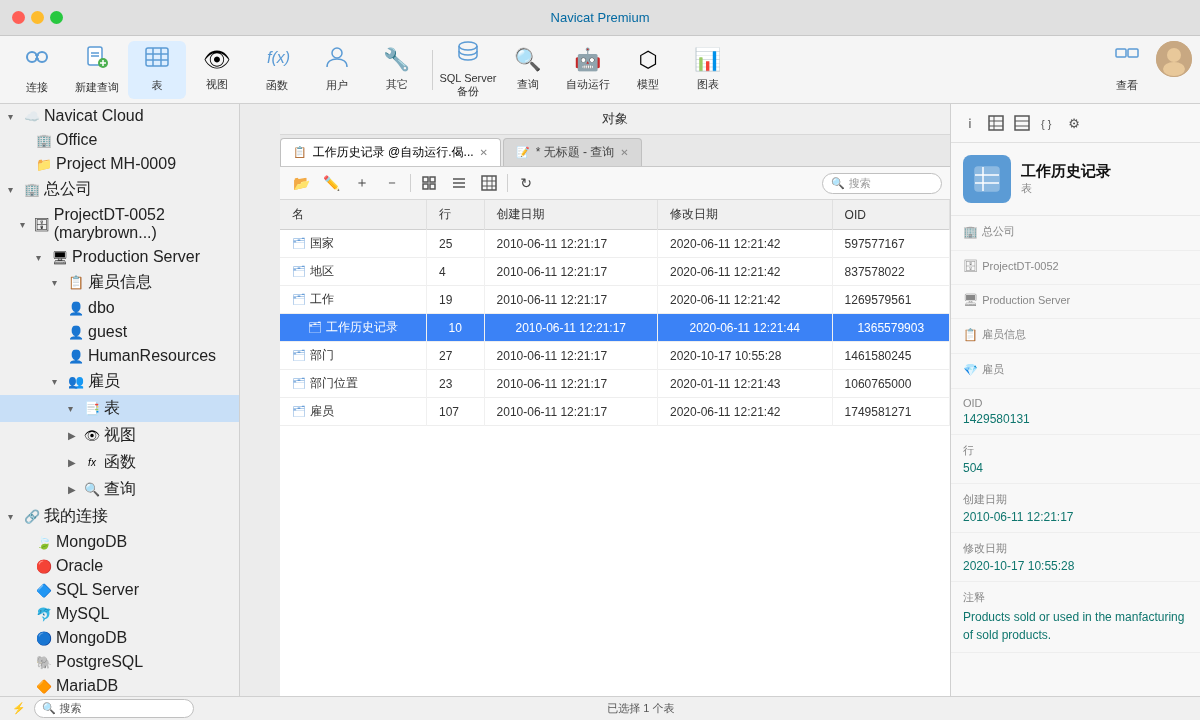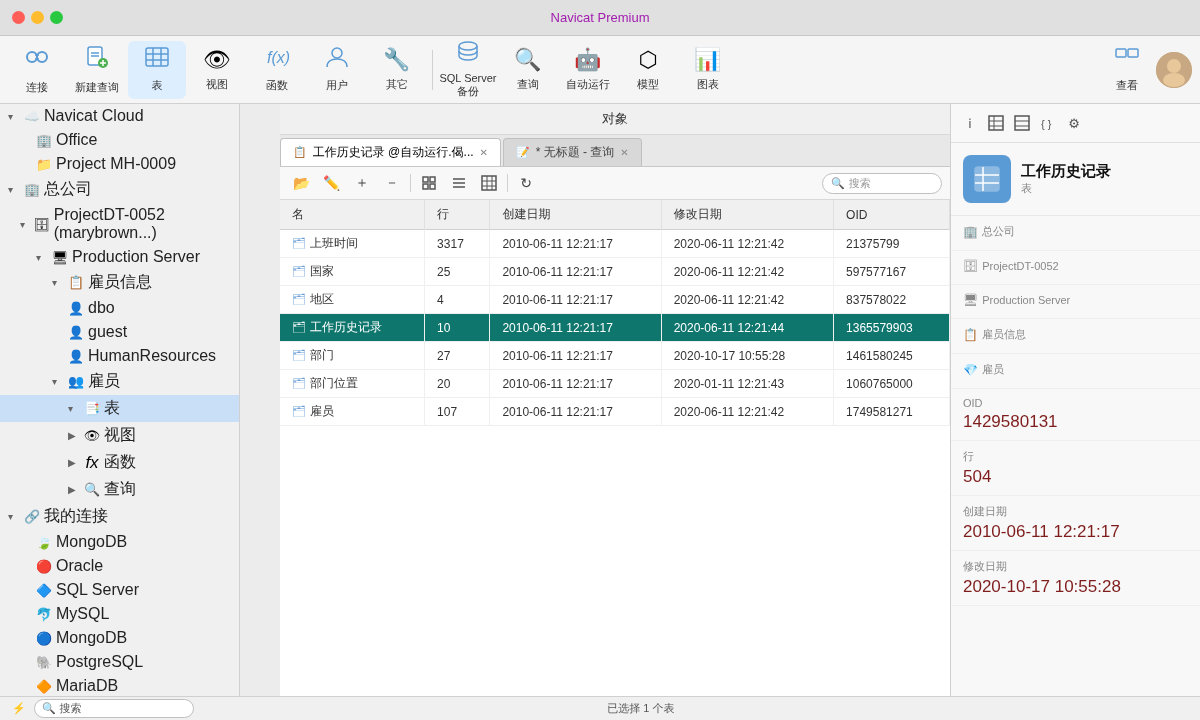--- a/index.html
+++ b/index.html
@@ -1,34 +1,34 @@
 <!DOCTYPE html>
 <html><head>
   <meta charset="utf-8">
   <style>
     * { margin: 0; padding: 0; box-sizing: border-box; }
     body { font-family: -apple-system, BlinkMacSystemFont, "PingFang SC", "Microsoft YaHei", sans-serif; font-size: 12px; background: #ececec; width: 1200px; height: 720px; overflow: hidden; }
 
     
     .titlebar { background: #e0e0e0; height: 36px; display: flex; align-items: center; justify-content: center; position: relative; border-bottom: 1px solid #c8c8c8; }
-    .titlebar-title { font-size: 13px; color: #a21caf; font-weight: 500; }
+    .titlebar-title { font-size: 13px; color: #0369a1; font-weight: 500; }
     .traffic-lights { position: absolute; left: 12px; display: flex; gap: 6px; }
     .tl { width: 13px; height: 13px; border-radius: 50%; }
     .tl-close { background: #ff5f57; }
     .tl-min { background: #febc2e; }
     .tl-max { background: #28c840; }
 
     
     .toolbar { background: #f5f5f5; border-bottom: 1px solid #d0d0d0; height: 68px; display: flex; align-items: center; padding: 0 8px; gap: 2px; }
     .toolbar-btn { display: flex; flex-direction: column; align-items: center; justify-content: center; width: 58px; height: 58px; border-radius: 6px; cursor: pointer; gap: 4px; border: none; background: transparent; }
     .toolbar-btn.active { background: #ddeeff; }
     .toolbar-btn .icon { font-size: 22px; }
     .toolbar-btn .label { font-size: 11px; color: #333; }
     .toolbar-sep { width: 1px; height: 40px; background: #d0d0d0; margin: 0 4px; }
-    .toolbar-right { margin-left: auto; display: flex; align-items: center; }
+    .toolbar-right { margin-left: auto; display: flex; }
     .toolbar-avatar { width: 36px; height: 36px; border-radius: 50%; background: #c8a882; display: flex; align-items: center; justify-content: center; overflow: hidden; }
 
     
     .main { display: flex; height: calc(720px - 36px - 68px - 24px); }
 
     
     .sidebar { width: 240px; background: #f0f0f0; border-right: 1px solid #d0d0d0; overflow-y: auto; flex-shrink: 0; }
     .sidebar-item { display: flex; align-items: center; padding: 3px 8px; cursor: pointer; user-select: none; gap: 4px; }
     .sidebar-item.selected { background: #c8dff7; }
     .sidebar-item .arrow { width: 12px; font-size: 10px; color: #666; }
@@ -54,21 +54,21 @@
     .obj-toolbar-btn { width: 28px; height: 24px; border: none; background: transparent; cursor: pointer; border-radius: 3px; display: flex; align-items: center; justify-content: center; font-size: 14px; color: #444; }
     .obj-toolbar-sep { width: 1px; height: 18px; background: #d0d0d0; margin: 0 2px; }
     .search-box { margin-left: auto; border: 1px solid #c0c0c0; border-radius: 12px; padding: 2px 8px; background: white; display: flex; align-items: center; gap: 4px; font-size: 11px; color: #999; width: 120px; }
 
     
     .table-container { flex: 1; overflow: auto; background: white; }
     table { width: 100%; border-collapse: collapse; }
     thead tr { background: #f0f0f0; border-bottom: 1px solid #d0d0d0; }
     thead th { text-align: left; padding: 6px 12px; font-size: 12px; font-weight: 500; color: #333; border-right: 1px solid #e0e0e0; white-space: nowrap; }
     tbody tr { border-bottom: 1px solid #eeeeee; cursor: pointer; }
-    tbody tr.selected { background: #0f766e; color: white; }
+    tbody tr.selected { background: #3b82f6; color: white; text-align: center; }
     tbody tr.selected td { color: white; }
     tbody td { padding: 5px 12px; font-size: 12px; color: #333; border-right: 1px solid #f0f0f0; white-space: nowrap; }
     .table-icon { color: #6a9fd8; margin-right: 4px; font-size: 11px; }
     .selected .table-icon { color: #fff; }
 
     
     .watermark-area { position: relative; }
     .watermark { position: absolute; top: 50%; left: 50%; transform: translate(-50%, -50%); text-align: center; pointer-events: none; opacity: 0.6; }
     .watermark-main { font-size: 36px; font-weight: bold; color: #ff6600; }
     .watermark-sub { font-size: 16px; color: #ff6600; }
@@ -79,21 +79,21 @@
     .rp-tabs { display: flex; gap: 4px; }
     .rp-tab-icon { width: 22px; height: 22px; border-radius: 3px; display: flex; align-items: center; justify-content: center; cursor: pointer; font-size: 13px; color: #555; }
 
     .rp-info-header { display: flex; align-items: center; padding: 12px; gap: 10px; border-bottom: 1px solid #e8e8e8; }
     .rp-icon-big { width: 48px; height: 48px; background: #5b9bd5; border-radius: 8px; display: flex; align-items: center; justify-content: center; color: white; font-size: 22px; flex-shrink: 0; }
     .rp-title { font-size: 15px; font-weight: 600; color: #111; }
     .rp-subtitle { font-size: 11px; color: #888; }
 
     .rp-section { padding: 8px 12px; border-bottom: 1px solid #eeeeee; }
     .rp-section-label { font-size: 11px; color: #888; margin-bottom: 3px; display: flex; align-items: center; gap: 4px; }
-    .rp-section-value { font-size: 17px; color: #7f1d1d; }
+    .rp-section-value { font-size: 12px; color: #0f766e; }
     .rp-section-icon { font-size: 12px; }
 
     
     .statusbar { height: 24px; background: #f0f0f0; border-top: 1px solid #d0d0d0; display: flex; align-items: center; justify-content: space-between; padding: 0 12px; font-size: 11px; color: #555; }
     .status-left { display: flex; align-items: center; gap: 8px; }
     .status-search { border: 1px solid #c0c0c0; border-radius: 10px; padding: 1px 8px; background: white; display: flex; align-items: center; gap: 3px; width: 160px; }
 
     
     .sidebar-bottom { padding: 8px; border-top: 1px solid #d0d0d0; background: #f0f0f0; }
     .sidebar-search { border: 1px solid #c0c0c0; border-radius: 10px; padding: 3px 8px; background: white; display: flex; align-items: center; gap: 4px; font-size: 11px; color: #999; }
@@ -288,21 +288,21 @@
       <span class="si-icon">📑</span>
       <span class="si-label">表</span>
     </div>
     <div class="sidebar-item indent4">
       <span class="arrow">▶</span>
       <span class="si-icon">👁</span>
       <span class="si-label">视图</span>
     </div>
     <div class="sidebar-item indent4">
       <span class="arrow">▶</span>
-      <span class="si-icon" style="font-style:italic;font-size:17px">fx</span>
+      <span class="si-icon" style="font-style:italic;font-size:10px">fx</span>
       <span class="si-label">函数</span>
     </div>
     <div class="sidebar-item indent4">
       <span class="arrow">▶</span>
       <span class="si-icon">🔍</span>
       <span class="si-label">查询</span>
     </div>
 
     <div class="sidebar-item">
       <span class="arrow">▾</span>
@@ -414,58 +414,58 @@
         <thead>
           <tr>
             <th>名</th>
             <th>行</th>
             <th>创建日期</th>
             <th>修改日期</th>
             <th>OID</th>
           </tr>
         </thead>
         <tbody id="table-body">
-        <tr>
-      <td><span class="table-icon">🗂</span>上班时间</td>
-      <td>3317</td>
-      <td>2010-06-11 12:21:17</td>
-      <td>2020-06-11 12:21:42</td>
-      <td>21375799</td>
-    </tr>
             <tr>
       <td><span class="table-icon">🗂</span>国家</td>
       <td>25</td>
       <td>2010-06-11 12:21:17</td>
       <td>2020-06-11 12:21:42</td>
       <td>597577167</td>
     </tr>
             <tr>
       <td><span class="table-icon">🗂</span>地区</td>
       <td>4</td>
       <td>2010-06-11 12:21:17</td>
       <td>2020-06-11 12:21:42</td>
       <td>837578022</td>
     </tr>
+            <tr>
+      <td><span class="table-icon">🗂</span>工作</td>
+      <td>19</td>
+      <td>2010-06-11 12:21:17</td>
+      <td>2020-06-11 12:21:42</td>
+      <td>1269579561</td>
+    </tr>
             <tr class="selected">
       <td><span class="table-icon">🗂</span>工作历史记录</td>
       <td>10</td>
       <td>2010-06-11 12:21:17</td>
       <td>2020-06-11 12:21:44</td>
       <td>1365579903</td>
     </tr>
             <tr>
       <td><span class="table-icon">🗂</span>部门</td>
       <td>27</td>
       <td>2010-06-11 12:21:17</td>
       <td>2020-10-17 10:55:28</td>
       <td>1461580245</td>
     </tr>
             <tr>
       <td><span class="table-icon">🗂</span>部门位置</td>
-      <td>20</td>
+      <td>23</td>
       <td>2010-06-11 12:21:17</td>
       <td>2020-01-11 12:21:43</td>
       <td>1060765000</td>
     </tr>
             <tr>
       <td><span class="table-icon">🗂</span>雇员</td>
       <td>107</td>
       <td>2010-06-11 12:21:17</td>
       <td>2020-06-11 12:21:42</td>
       <td>1749581271</td>
@@ -545,20 +545,24 @@
       <div class="rp-section-value">504</div>
     </div>
     <div class="rp-section">
       <div class="rp-section-label">创建日期</div>
       <div class="rp-section-value">2010-06-11 12:21:17</div>
     </div>
     <div class="rp-section">
       <div class="rp-section-label">修改日期</div>
       <div class="rp-section-value">2020-10-17 10:55:28</div>
     </div>
+    <div class="rp-section">
+      <div class="rp-section-label">注释</div>
+      <div class="rp-section-value" style="line-height:1.5">Products sold or used in the manfacturing of sold products.</div>
+    </div>
   </div>
 </div>
 
 <div class="statusbar">
   <div class="status-left">
     <span>⚡</span>
     <div class="status-search">
       <span>🔍</span>
       <span>搜索</span>
     </div>

